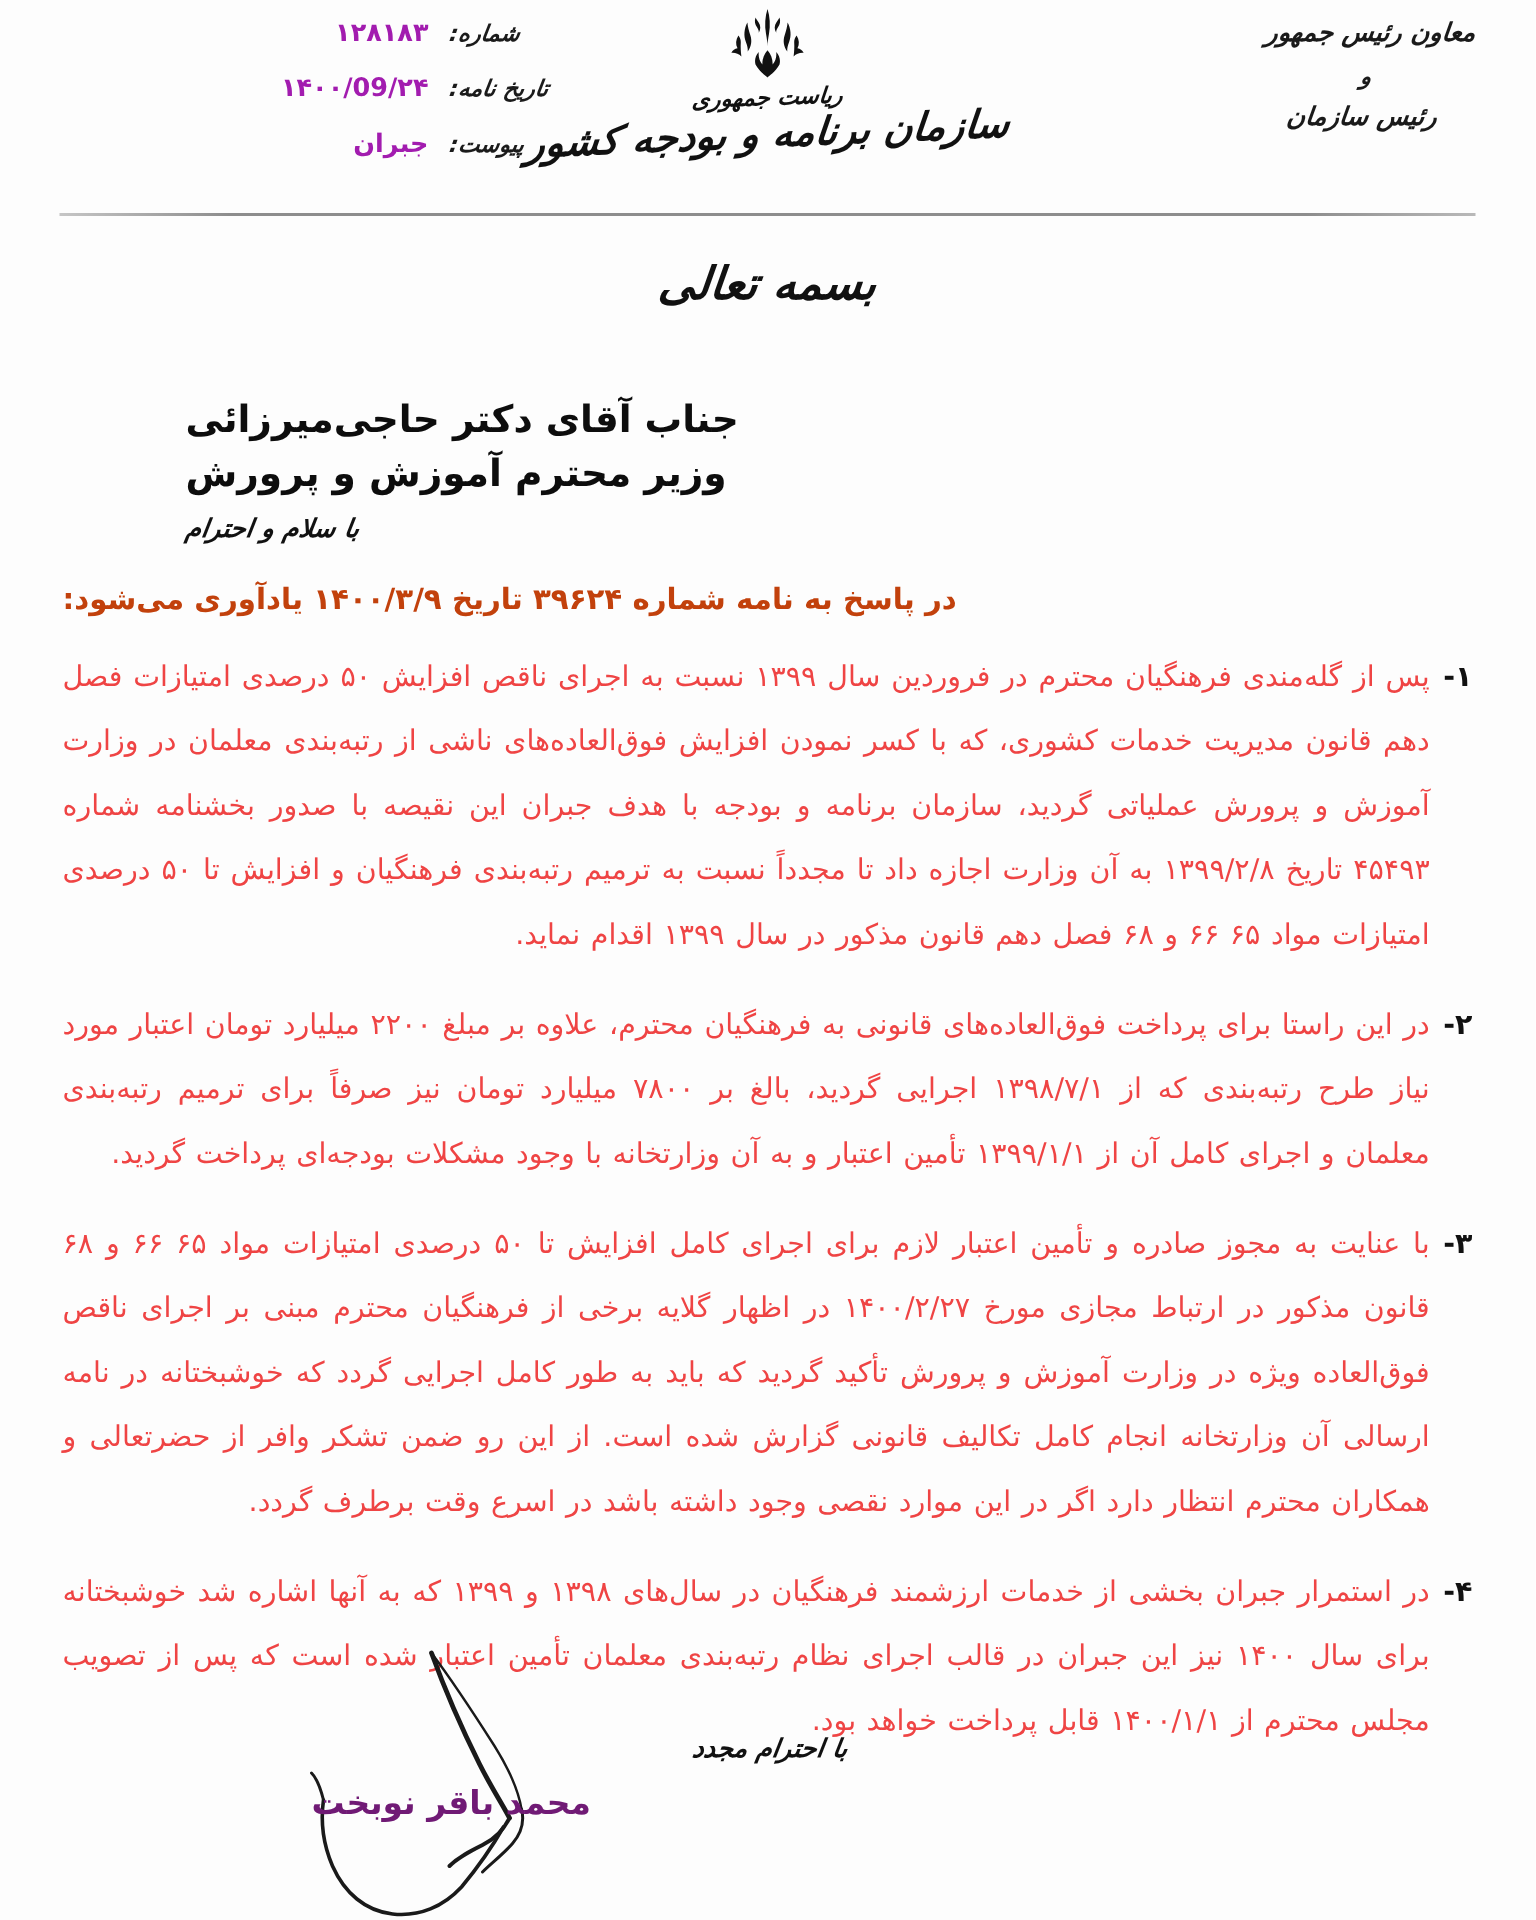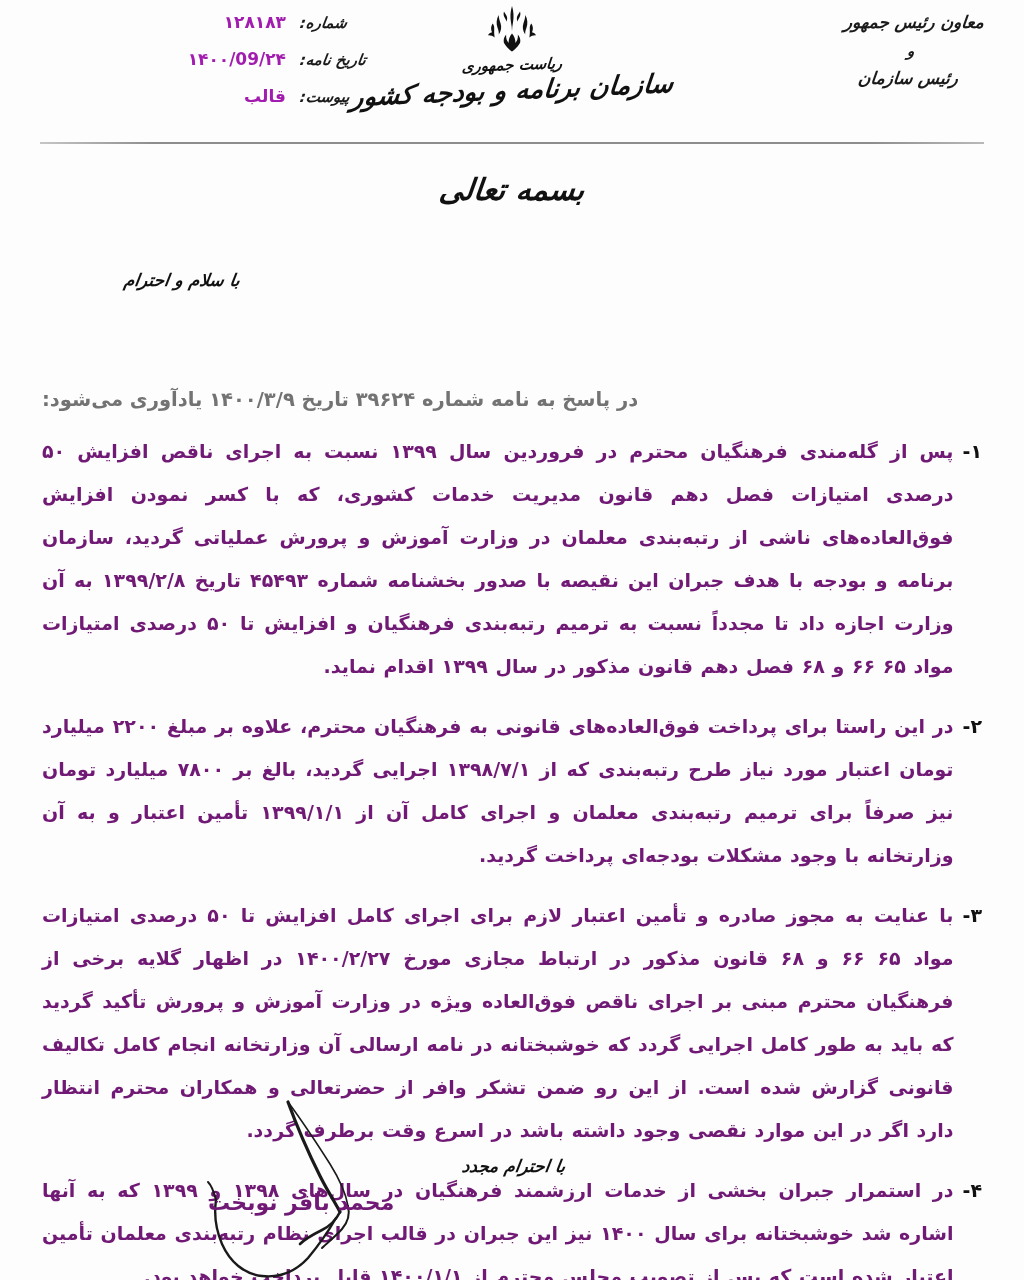--- a/index.html
+++ b/index.html
@@ -157,21 +157,21 @@
   }
 
   .intro {
     position: absolute;
     top: 388px;
     right: 42px;
     left: 42px;
     text-align: left;
     font-size: 19.5px;
     font-weight: 700;
-    color: #737373;
+    color: #c2410c;
     letter-spacing: -0.1px;
   }
 
   .clauses {
     position: absolute;
     top: 430px;
     right: 42px;
     left: 42px;
   }
   .clause {
@@ -185,25 +185,25 @@
     font-size: 19px;
     font-weight: 700;
     line-height: 43px;
     color: #111;
     padding-top: 0px;
     white-space: nowrap;
   }
   .clause-body {
     flex: 1 1 auto;
     font-size: 19px;
-    font-weight: 700;
+    font-weight: 400;
     line-height: 43px;
     text-align: justify;
     text-justify: inter-word;
-    color: #701a75;
+    color: #ef4444;
     letter-spacing: -0.1px;
     word-spacing: 1px;
   }
   .clause-body:last-child { margin-bottom: 0; }
 
   
   .sign-zone {
     position: absolute;
     top: 1098px;
     right: 0; left: 0;
@@ -289,30 +289,32 @@
       <div class="meta-row">
         <span class="meta-label">شماره:</span>
         <span class="meta-value">۱۲۸۱۸۳</span>
       </div>
       <div class="meta-row">
         <span class="meta-label">تاریخ نامه:</span>
         <span class="meta-value">۱۴۰۰/09/۲۴</span>
       </div>
       <div class="meta-row">
         <span class="meta-label">پیوست:</span>
-        <span class="meta-value">قالب</span>
+        <span class="meta-value">جبران</span>
       </div>
     </div>
   </div>
 
   <div class="divider"></div>
 
   <div class="bismillah">بسمه تعالی</div>
 
   <div class="addressee">
+    <span class="ad-line">جناب آقای دکتر حاجی‌میرزائی</span>
+    <span class="ad-line">وزیر محترم آموزش و پرورش</span>
     <span class="greeting">با سلام و احترام</span>
   </div>
 
   <div class="intro">در پاسخ به نامه شماره ۳۹۶۲۴ تاریخ ۱۴۰۰/۳/۹ یادآوری می‌شود:</div>
 
   <div class="clauses">
 
     <div class="clause">
       <span class="clause-num">۱-</span>
       <span class="clause-body">پس از گله‌مندی فرهنگیان محترم در فروردین سال ۱۳۹۹ نسبت به اجرای ناقص افزایش ۵۰ درصدی امتیازات فصل دهم قانون مدیریت خدمات کشوری، که با کسر نمودن افزایش فوق‌العاده‌های ناشی از رتبه‌بندی معلمان در وزارت آموزش و پرورش عملیاتی گردید، سازمان برنامه و بودجه با هدف جبران این نقیصه با صدور بخشنامه شماره ۴۵۴۹۳ تاریخ ۱۳۹۹/۲/۸ به آن وزارت اجازه داد تا مجدداً نسبت به ترمیم رتبه‌بندی فرهنگیان و افزایش تا ۵۰ درصدی امتیازات مواد ۶۵ ۶۶ و ۶۸ فصل دهم قانون مذکور در سال ۱۳۹۹ اقدام نماید.</span>

